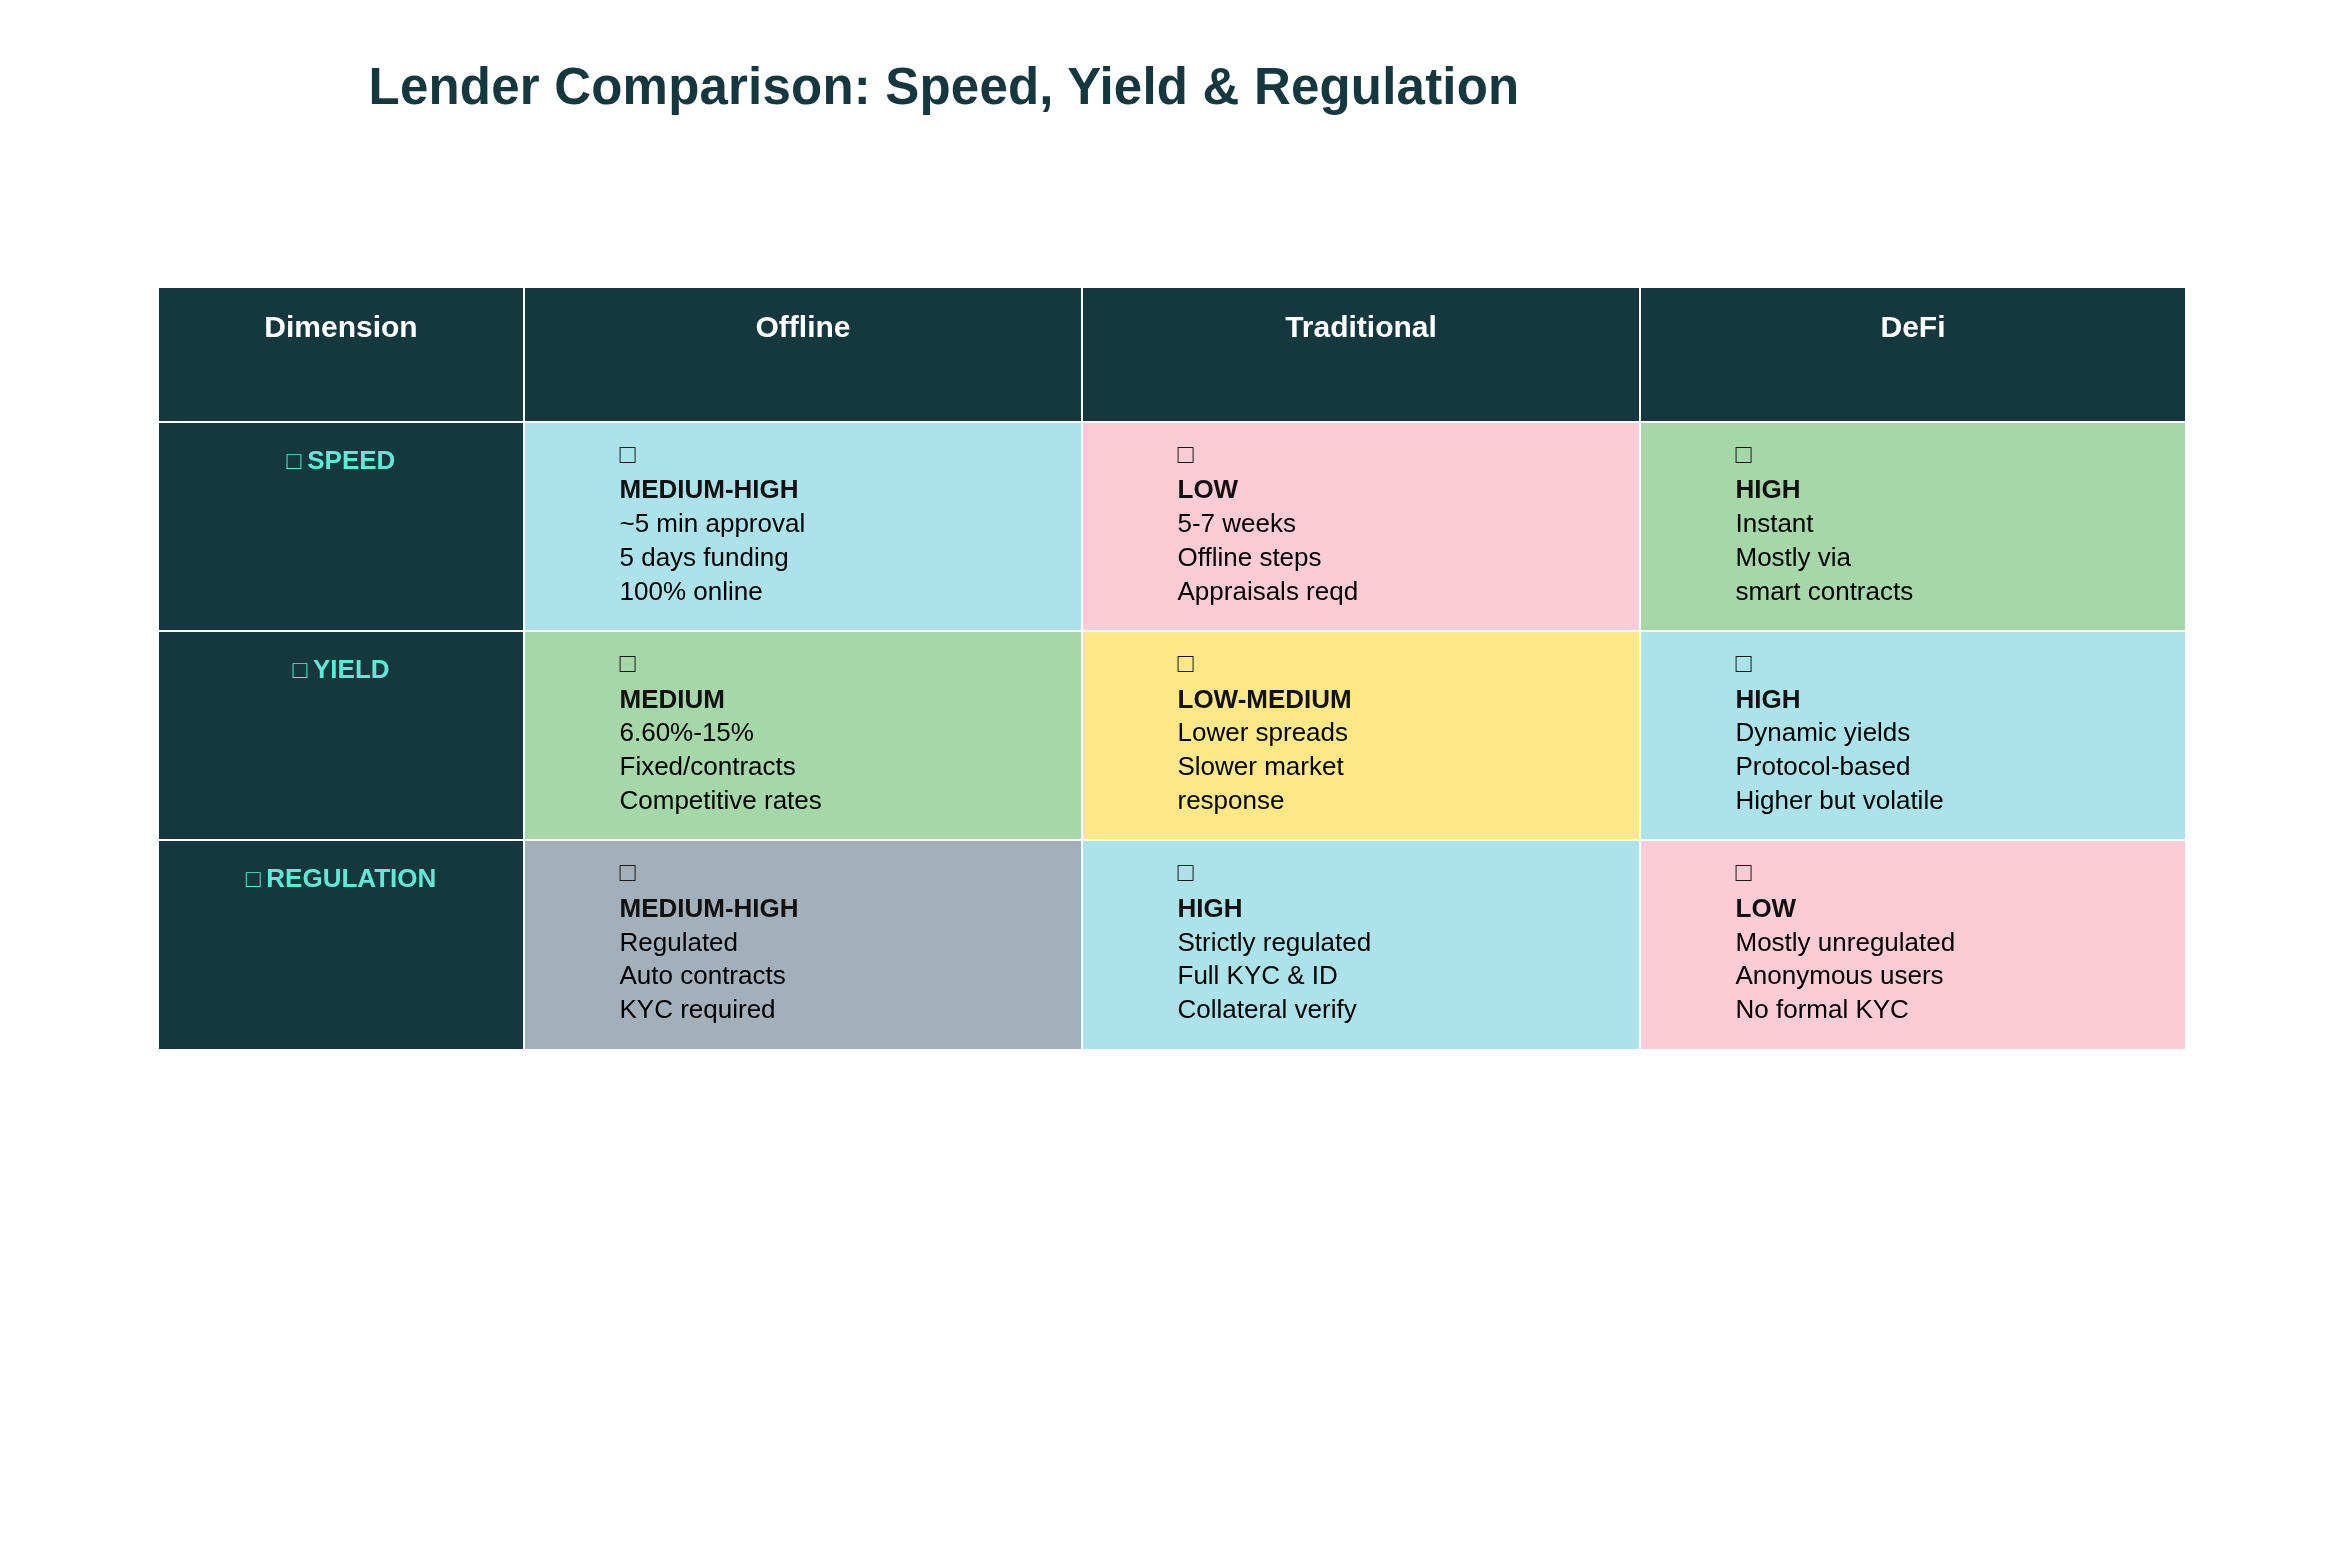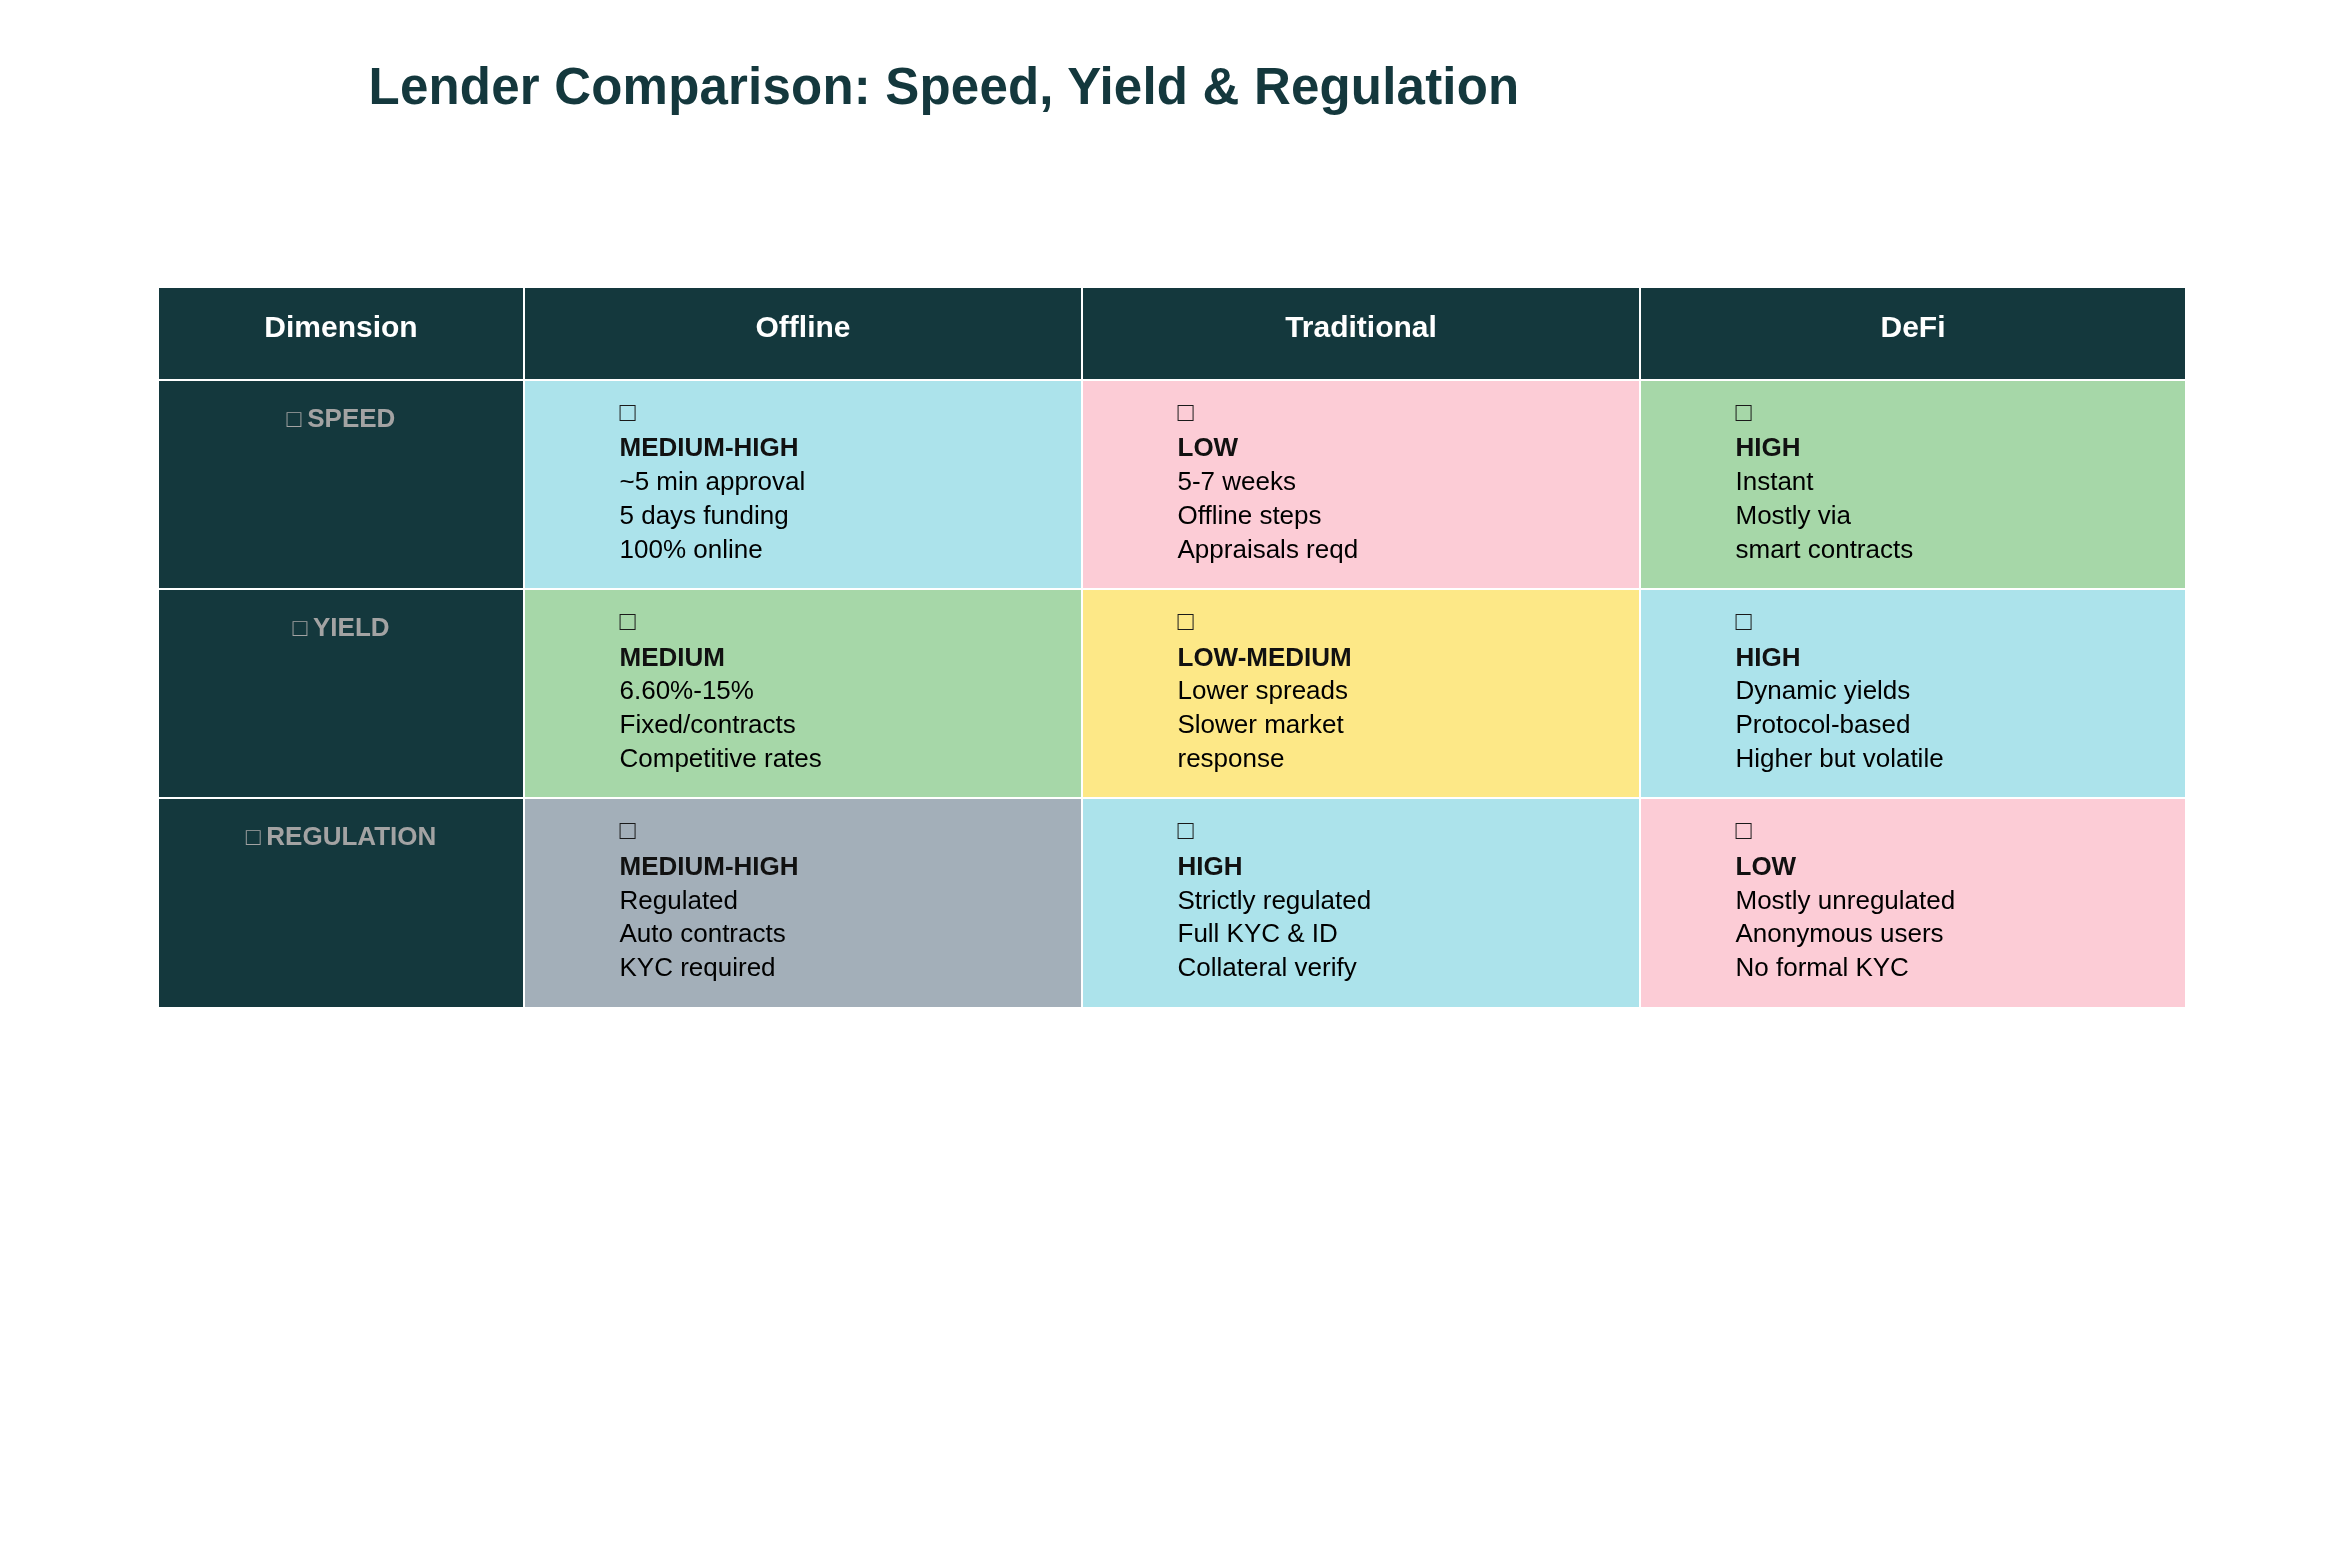--- a/index.html
+++ b/index.html
@@ -58,31 +58,31 @@
 
   
   thead th {
     background: #14383d;
     color: #ffffff;
     font-size: 30px;
     font-weight: 700;
     text-align: center;
     vertical-align: top;
     padding: 21.5px 9.8px 0 9.8px;
-    height: 93px;
+    height: 135px;
     box-sizing: border-box;
     border-right: 2.9px solid #ffffff;
     border-bottom: 2.9px solid #ffffff;
   }
   thead th:last-child { border-right: none; }
 
   
   td.dim {
     background: #14383d;
-    color: #a3a3a3;
+    color: #5eead4;
     font-size: 26px;
     font-weight: 700;
     text-align: center;
     vertical-align: top;
     padding: 21.5px 9.8px 0 9.8px;
     border-right: 2.9px solid #ffffff;
     border-bottom: 2.9px solid #ffffff;
     white-space: nowrap;
   }
   tbody tr:last-child td { border-bottom: none; }

